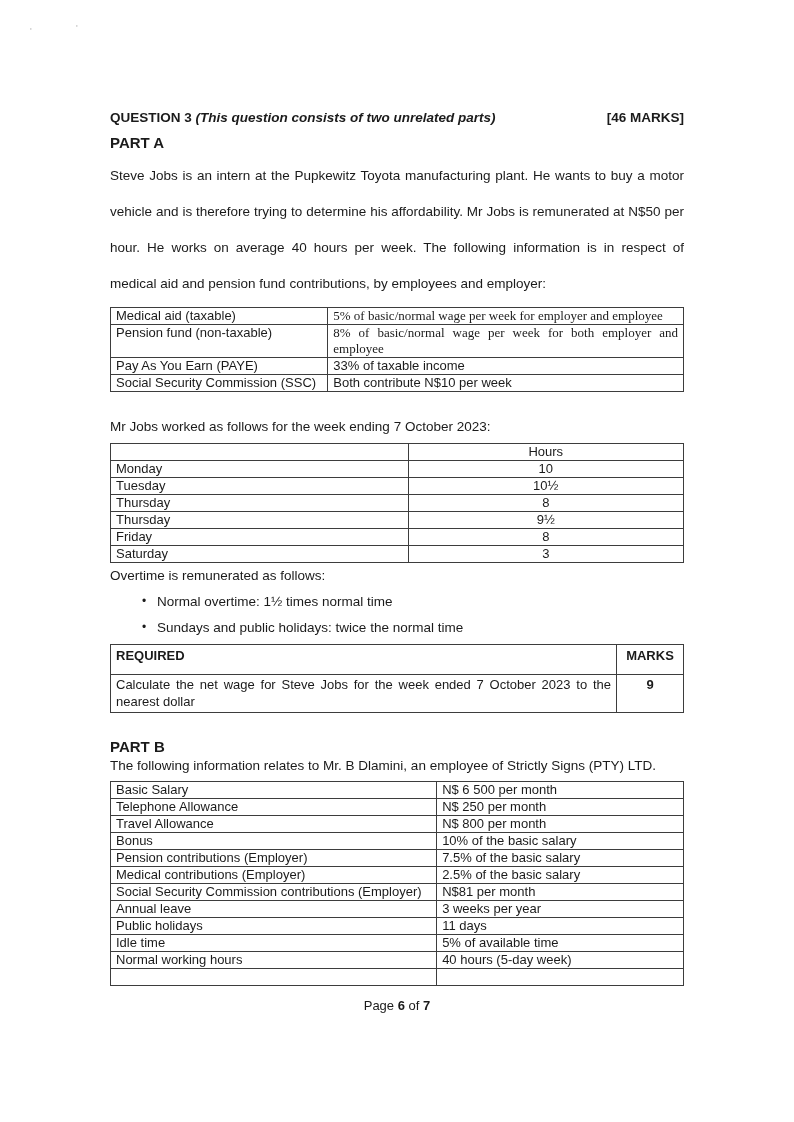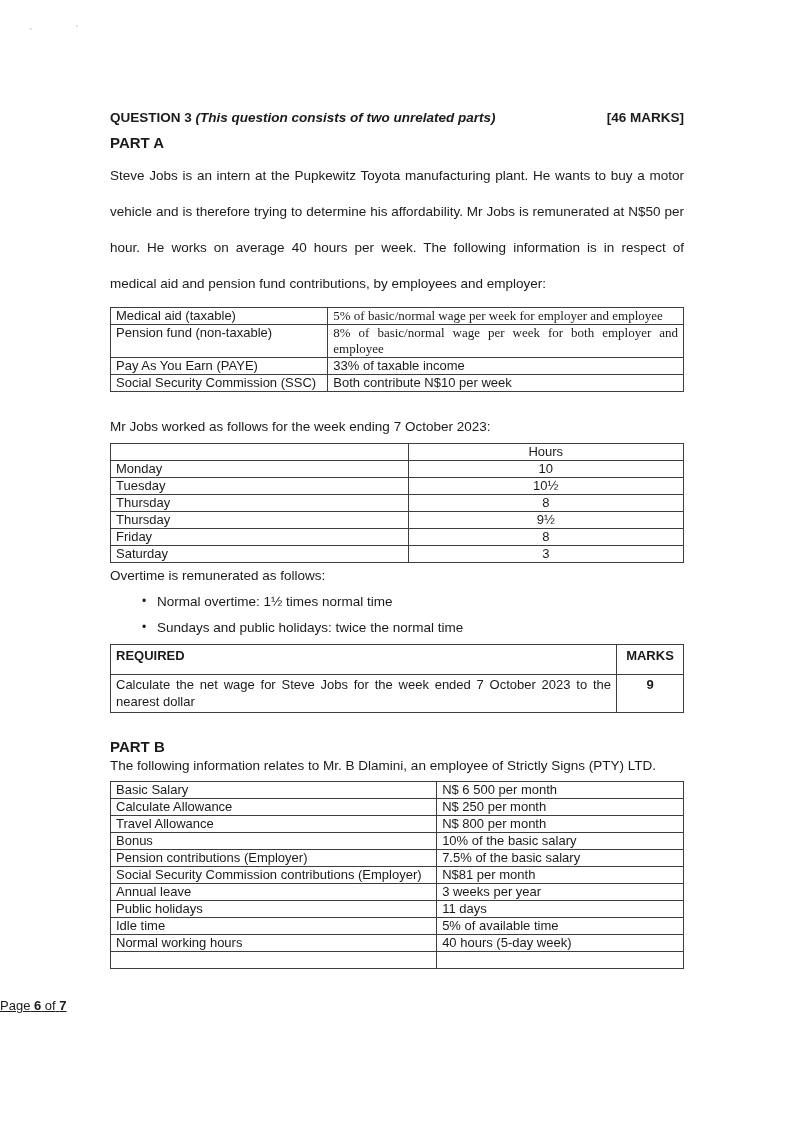--- a/index.html
+++ b/index.html
@@ -44,21 +44,21 @@
   .t3 .c2{width:56px;text-align:center;}
   .t3 .hdr td{height:26px;padding-top:3px;}
   .t3 .body td{padding-top:1px;padding-bottom:2px;line-height:17px;}
   .t3 .body .c1{text-align:justify;}
   .pb{margin-top:24px;}
   .t4{margin-top:7px;}
   .t4 .c1{width:55%;}
   .t4 .empty td{height:16px;}
   .footer{
     position:absolute;left:0;top:997px;width:100%;
-    text-align:left;font-size:13px;line-height:17px;text-decoration:underline;
+    text-align:center;font-size:13px;line-height:17px;
   }
 </style>
 </head>
 <body>
 
 <div class="sheet">
   <span class="artifact a1">'</span>
   <span class="artifact a2">'</span>
 
   <div class="content">
@@ -155,34 +155,38 @@
     <div class="part-title b pb">PART B</div>
     <p class="line">The following information relates to Mr. B Dlamini, an employee of Strictly Signs (PTY) LTD.</p>
 
     <table class="tbl t4">
       <tbody>
         <tr>
           <td class="c1">Basic Salary</td>
           <td>N$ 6 500 per month</td>
         </tr>
         <tr>
-          <td class="c1">Calculate Allowance</td>
+          <td class="c1">Telephone Allowance</td>
           <td>N$ 250 per month</td>
         </tr>
         <tr>
           <td class="c1">Travel Allowance</td>
           <td>N$ 800 per month</td>
         </tr>
         <tr>
           <td class="c1">Bonus</td>
           <td>10% of the basic salary</td>
         </tr>
         <tr>
           <td class="c1">Pension contributions (Employer)</td>
           <td>7.5% of the basic salary</td>
+        </tr>
+        <tr>
+          <td class="c1">Medical contributions (Employer)</td>
+          <td>2.5% of the basic salary</td>
         </tr>
         <tr>
           <td class="c1">Social Security Commission contributions (Employer)</td>
           <td>N$81 per month</td>
         </tr>
         <tr>
           <td class="c1">Annual leave</td>
           <td>3 weeks per year</td>
         </tr>
         <tr>

